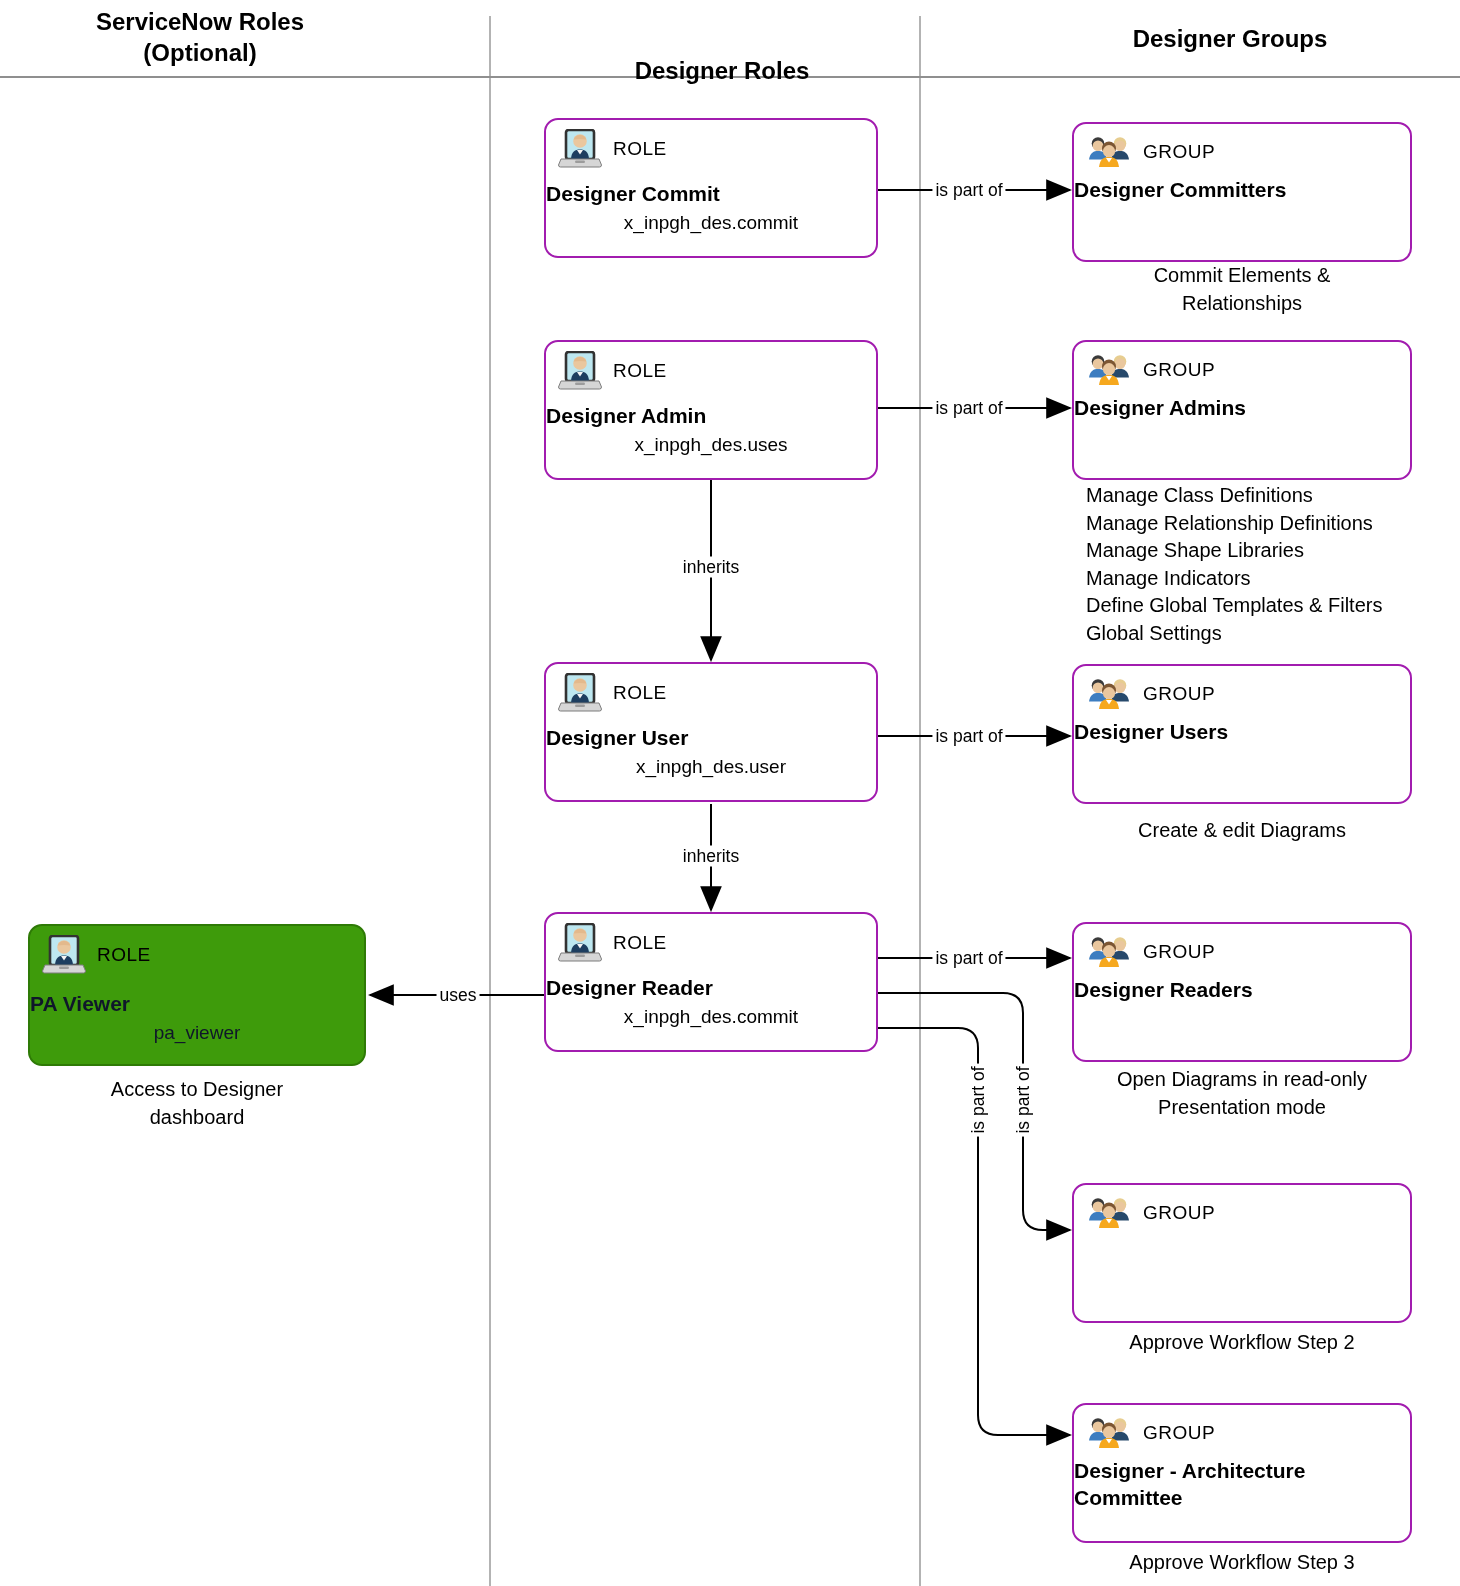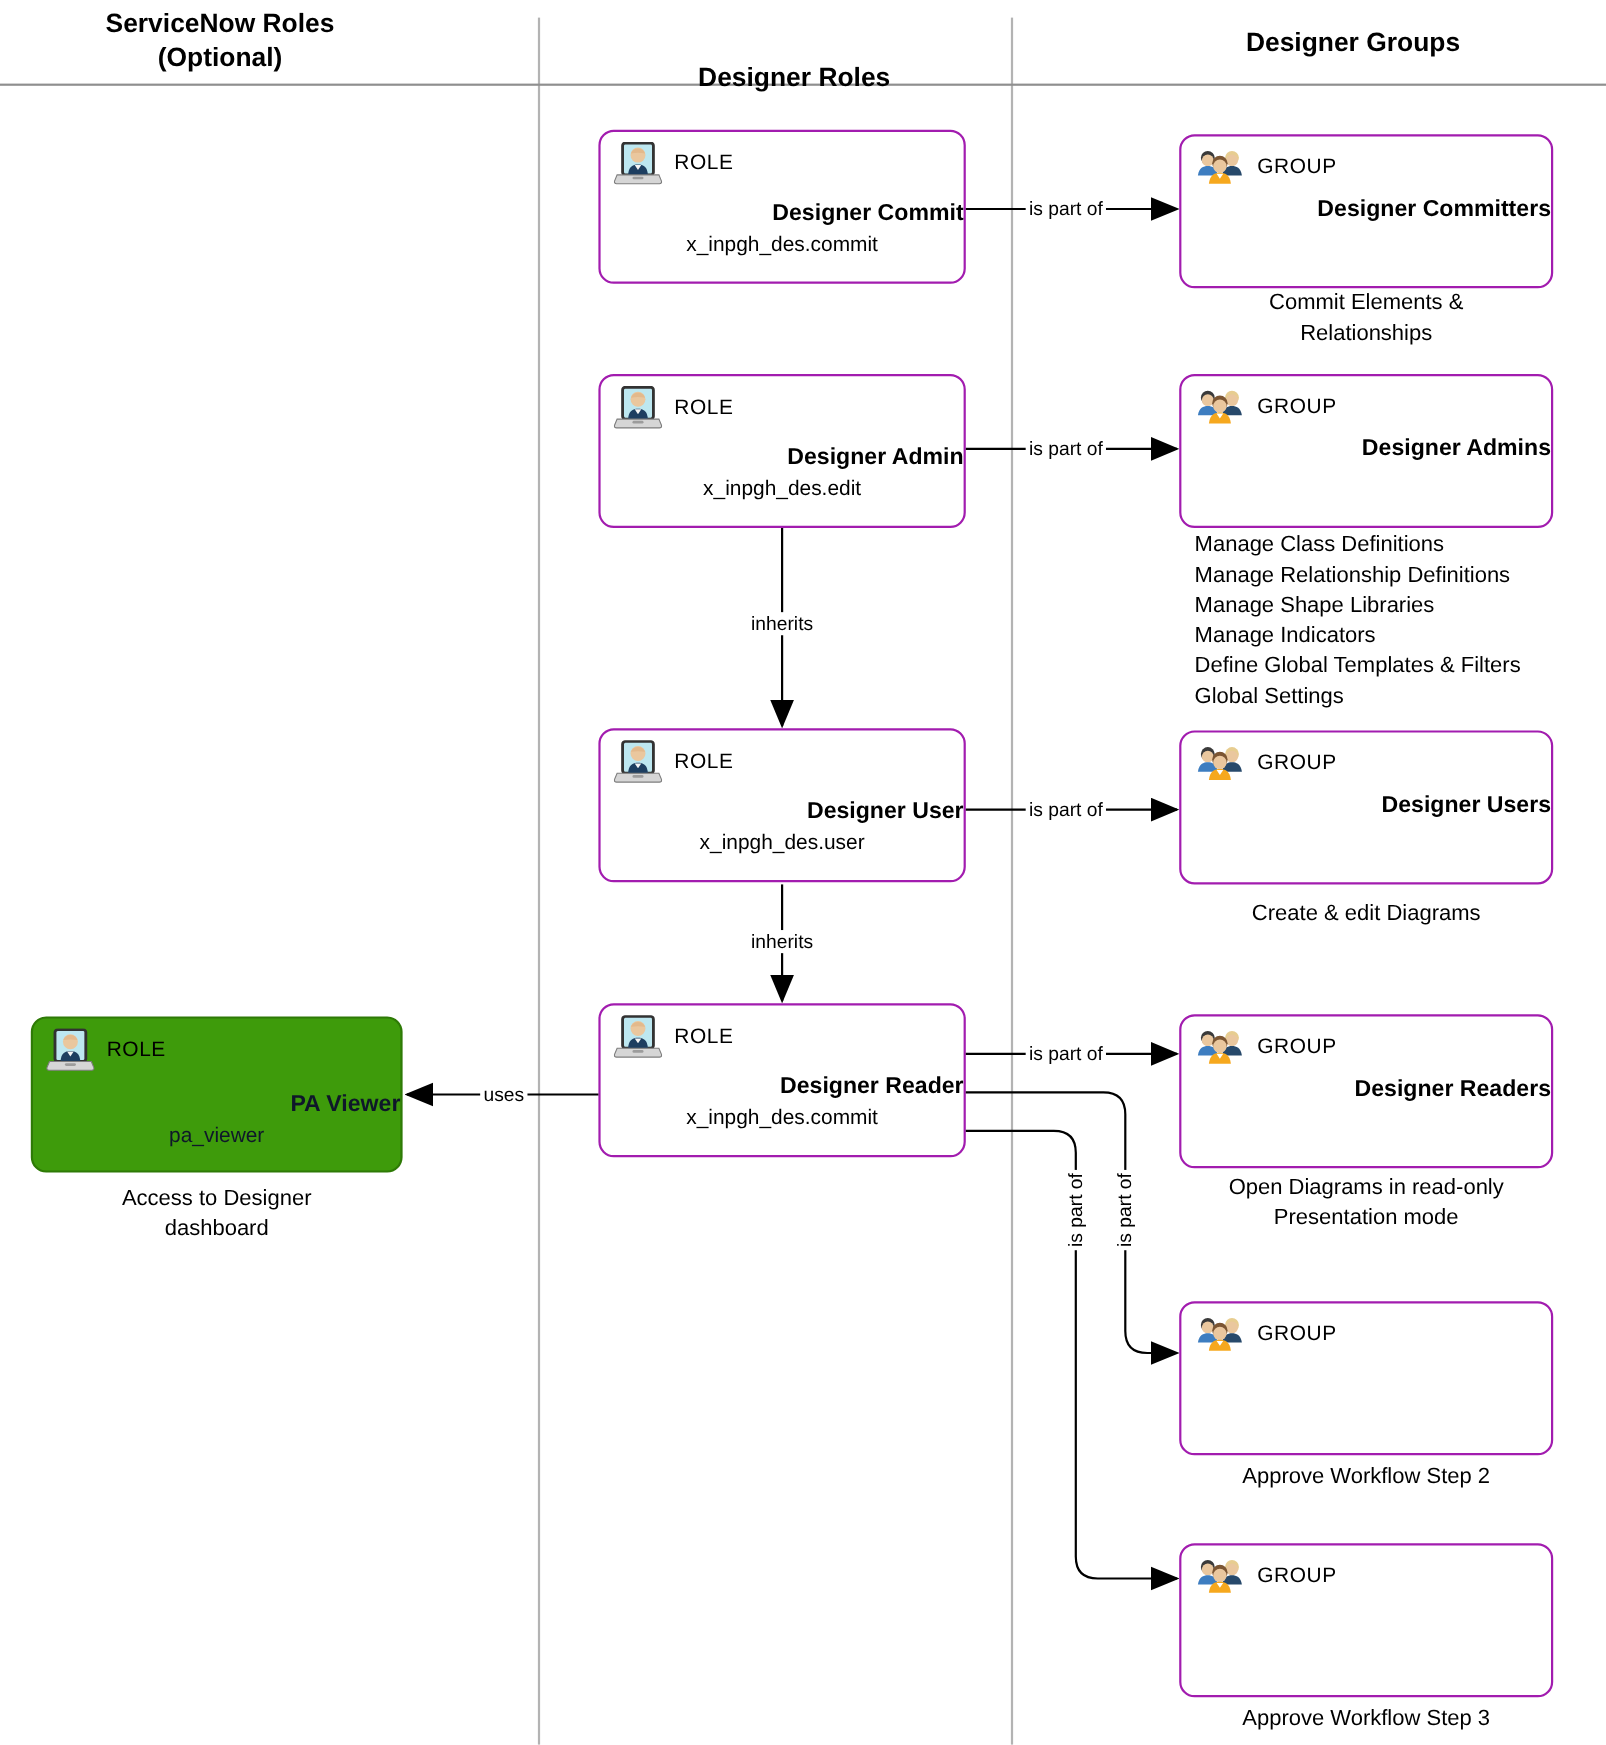--- a/index.html
+++ b/index.html
@@ -17,21 +17,21 @@
 
   .node {
     position:absolute; z-index:3; box-sizing:border-box;
     background:#fff; border:2px solid #a21caf; border-radius:14px;
   }
   .node.green { background:#3e9b0b; border-color:#2e7a06; }
   .node-head { position:absolute; top:9px; left:12px; display:flex; align-items:center; gap:11px; }
   .node-head svg { display:block; }
   .badge { font-size:19px; letter-spacing:0.5px; }
   .node-title {
-    position:absolute; left:0; right:0; text-align:right;
+    position:absolute; left:0; right:0; text-align:left;
     font-weight:bold; font-size:21px; line-height:27px; white-space:pre-line; top:60px;
   }
   .node-code { position:absolute; left:0; right:0; text-align:center; font-size:19px; top:92px; }
   .group .node-title { top:52px; }
   .node.green .node-title, .node.green .node-code { color:#0f172a; }
   .node.green .node-title { top:64px; }
   .node.green .node-code { top:96px; }
 
   .caption {
     position:absolute; z-index:2; font-size:20px; line-height:27.5px;
@@ -145,21 +145,21 @@
 <div class="node" style="left:544px; top:340px; width:334px; height:140px;">
   <div class="node-head">
     <span>
         <svg width="44" height="40" viewBox="0 0 44 40">
           <use href="#def-role-icon"></use>
         </svg>
       </span>
     <span class="badge">ROLE</span>
   </div>
   <div class="node-title">Designer Admin</div>
-  <div class="node-code">x_inpgh_des.edit</div>
+  <div class="node-code">x_inpgh_des.uses</div>
 </div>
 
 <div class="node" style="left:544px; top:662px; width:334px; height:140px;">
   <div class="node-head">
     <span>
         <svg width="44" height="40" viewBox="0 0 44 40">
           <use href="#def-role-icon"></use>
         </svg>
       </span>
     <span class="badge">ROLE</span>
@@ -254,14 +254,16 @@
 
 <div class="node group" style="left:1072px; top:1403px; width:340px; height:140px;">
   <div class="node-head">
     <span>
         <svg width="46" height="38" viewBox="0 0 46 38">
           <use href="#def-group-icon"></use>
         </svg>
       </span>
     <span class="badge">GROUP</span>
   </div>
+  <div class="node-title">Designer - Architecture
+Committee</div>
 </div>
 <div class="caption" style="left:1072px; width:340px; top:1549px;">Approve Workflow Step 3</div>
 
 </body></html>

